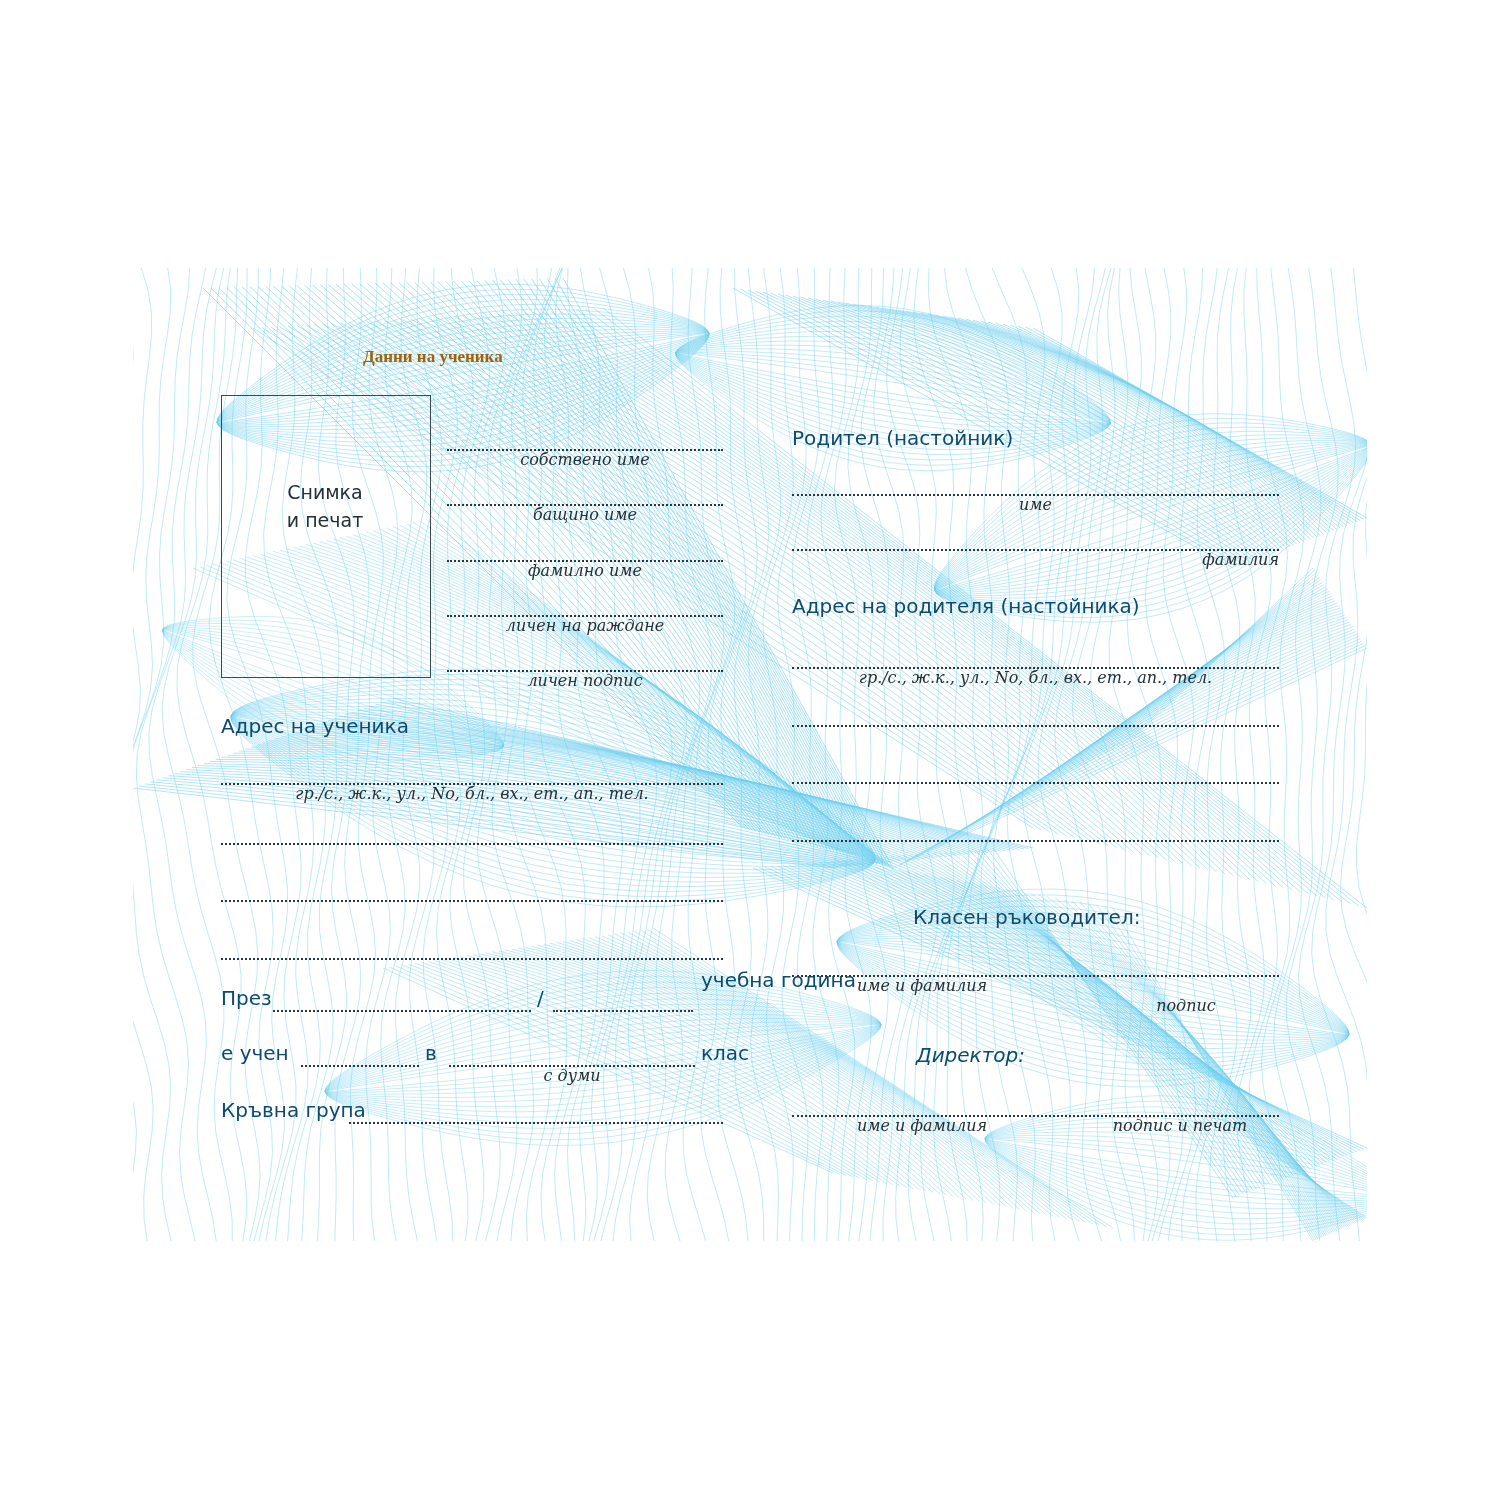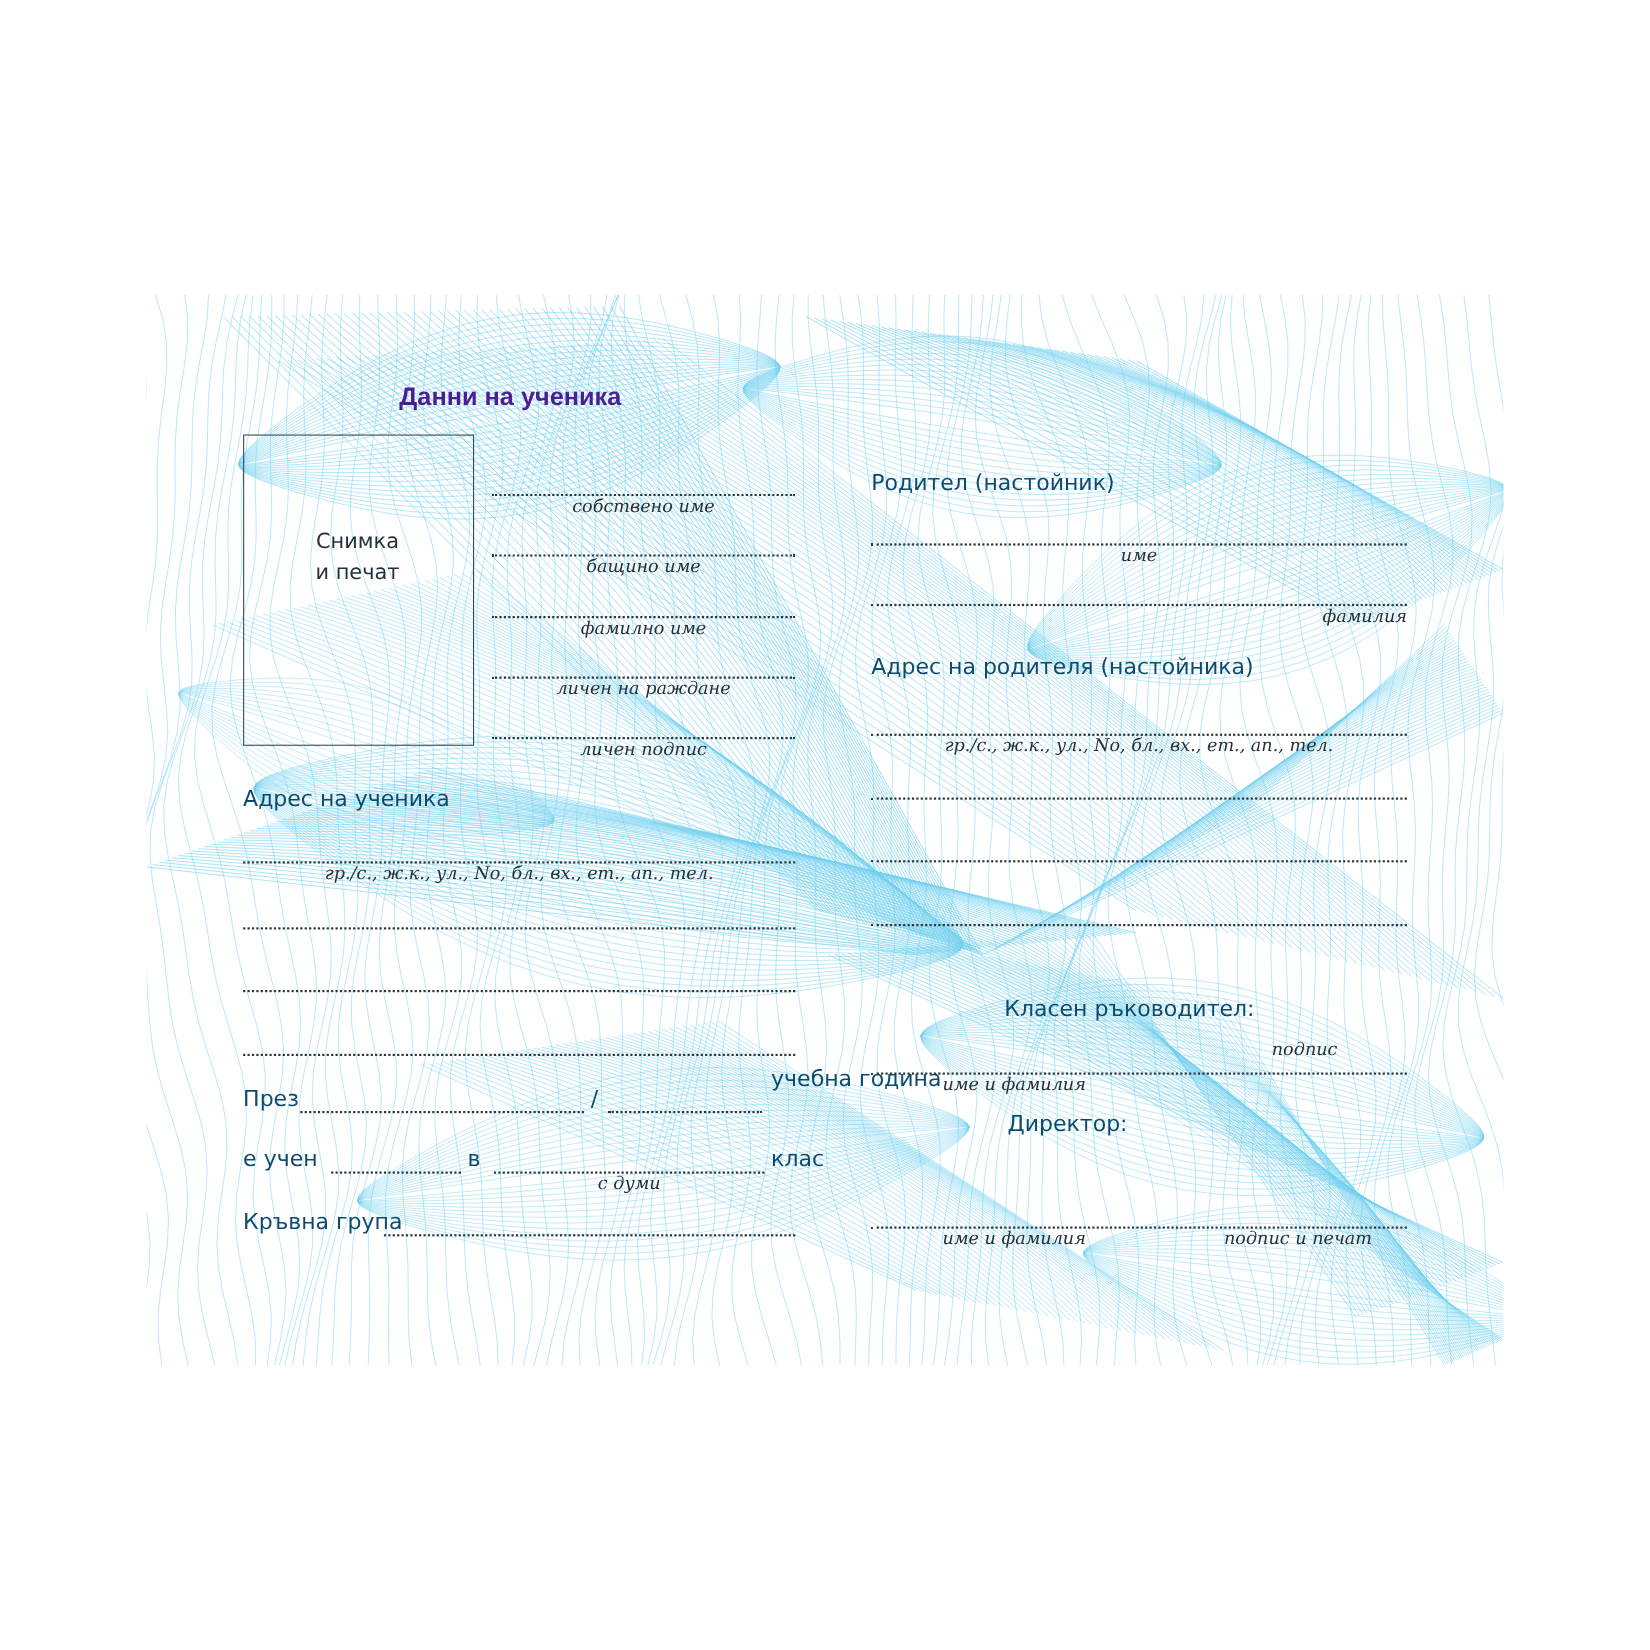--- a/index.html
+++ b/index.html
@@ -11,22 +11,22 @@
   #card{
     position:absolute;left:133px;top:268px;width:1234px;height:973px;
     background:#ffffff;overflow:hidden;
   }
   #guilloche{position:absolute;left:0;top:0;width:1234px;height:973px;}
 
   .content{position:absolute;left:0;top:0;width:1234px;height:973px;}
 
   
   .h-title{
-    position:absolute;font-family:Liberation Sans, sans-serif;font-weight:bold;
-    font-size:23px;color:#4c1d95;white-space:nowrap;
+    position:absolute;font-family:Liberation Serif, serif;font-weight:bold;
+    font-size:17px;color:#a16207;white-space:nowrap;
   }
   .lbl{
     position:absolute;font-family:"DejaVu Sans",sans-serif;
     font-size:20px;color:#0c4a6e;white-space:nowrap;
   }
   .hint{
     position:absolute;font-family:"DejaVu Serif",serif;font-style:italic;
     font-size:16px;color:#243038;white-space:nowrap;text-align:center;
   }
   .dots{
@@ -705,23 +705,23 @@
       <div class="hint" style="left:659px;top:400px;width:487px;">гр./с., ж.к., ул., No, бл., вх., ет., ап., тел.</div>
 
       <div class="dots" style="left:659px;top:455px;width:487px;"></div>
       <div class="dots" style="left:659px;top:512px;width:487px;"></div>
       <div class="dots" style="left:659px;top:570px;width:487px;"></div>
 
       <div class="lbl" style="left:780px;top:637px;">Класен ръководител:</div>
 
       <div class="dots" style="left:659px;top:705px;width:487px;"></div>
       <div class="hint" style="left:659px;top:708px;width:260px;">име и фамилия</div>
-      <div class="hint" style="left:960px;top:676px;width:186px;">подпис</div>
-
-      <div class="lbl" style="left:783px;top:741px;">Директор:</div>
+      <div class="hint" style="left:960px;top:728px;width:186px;">подпис</div>
+
+      <div class="lbl" style="left:783px;top:775px;font-style:italic;">Директор:</div>
 
       <div class="dots" style="left:659px;top:845px;width:487px;"></div>
       <div class="hint" style="left:659px;top:848px;width:260px;">име и фамилия</div>
       <div class="hint" style="left:948px;top:848px;width:198px;">подпис и печат</div>
 
     </div>
   </div>
 </div>
 
 </body></html>

